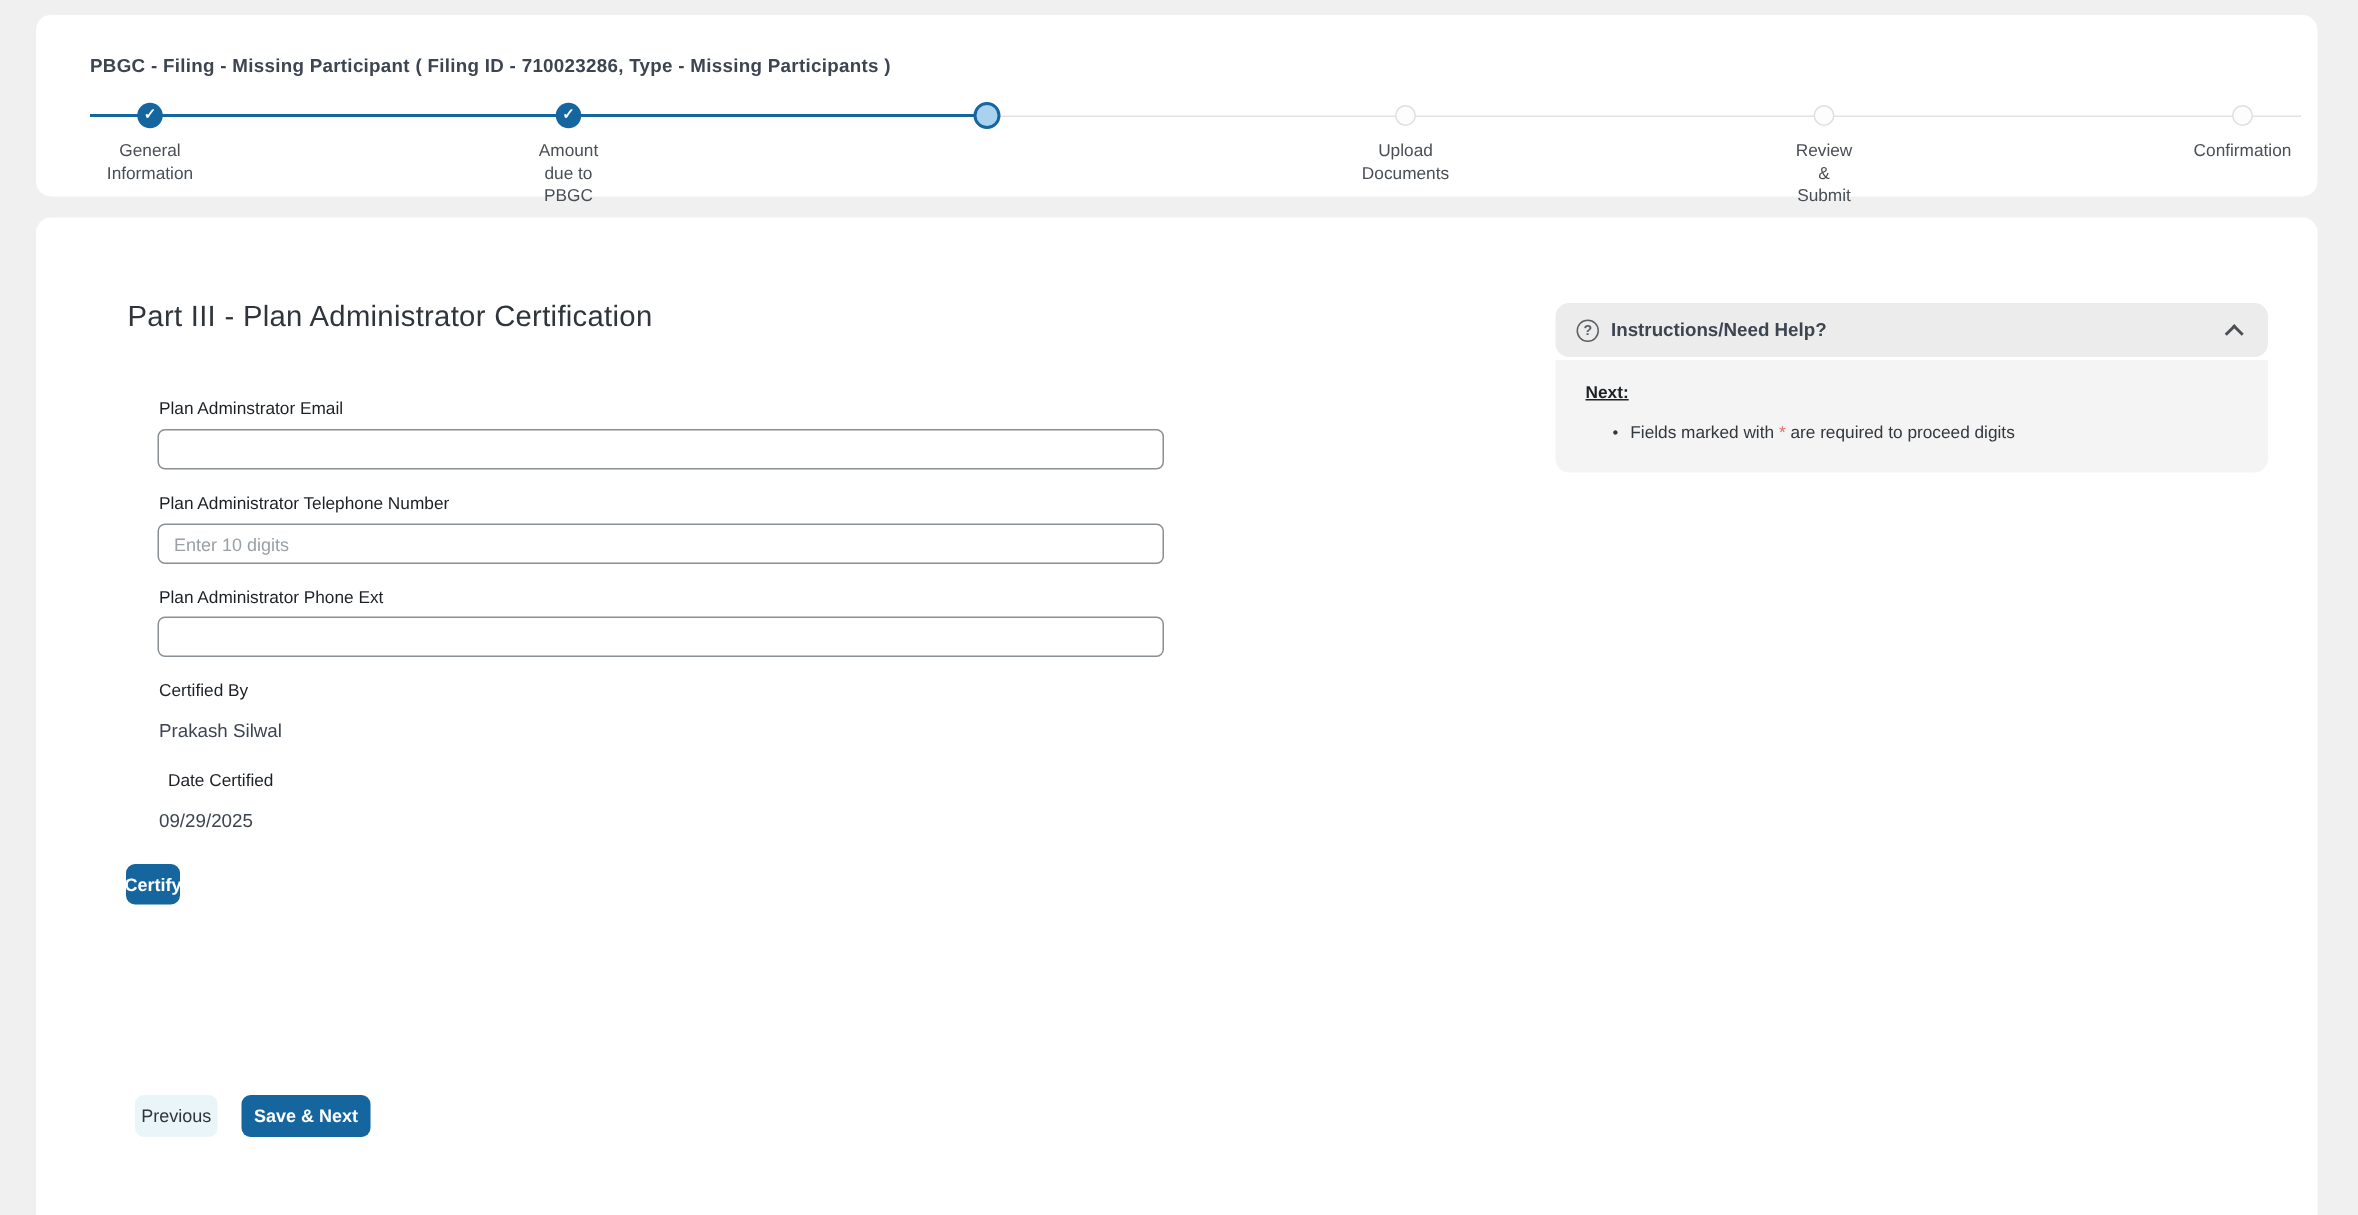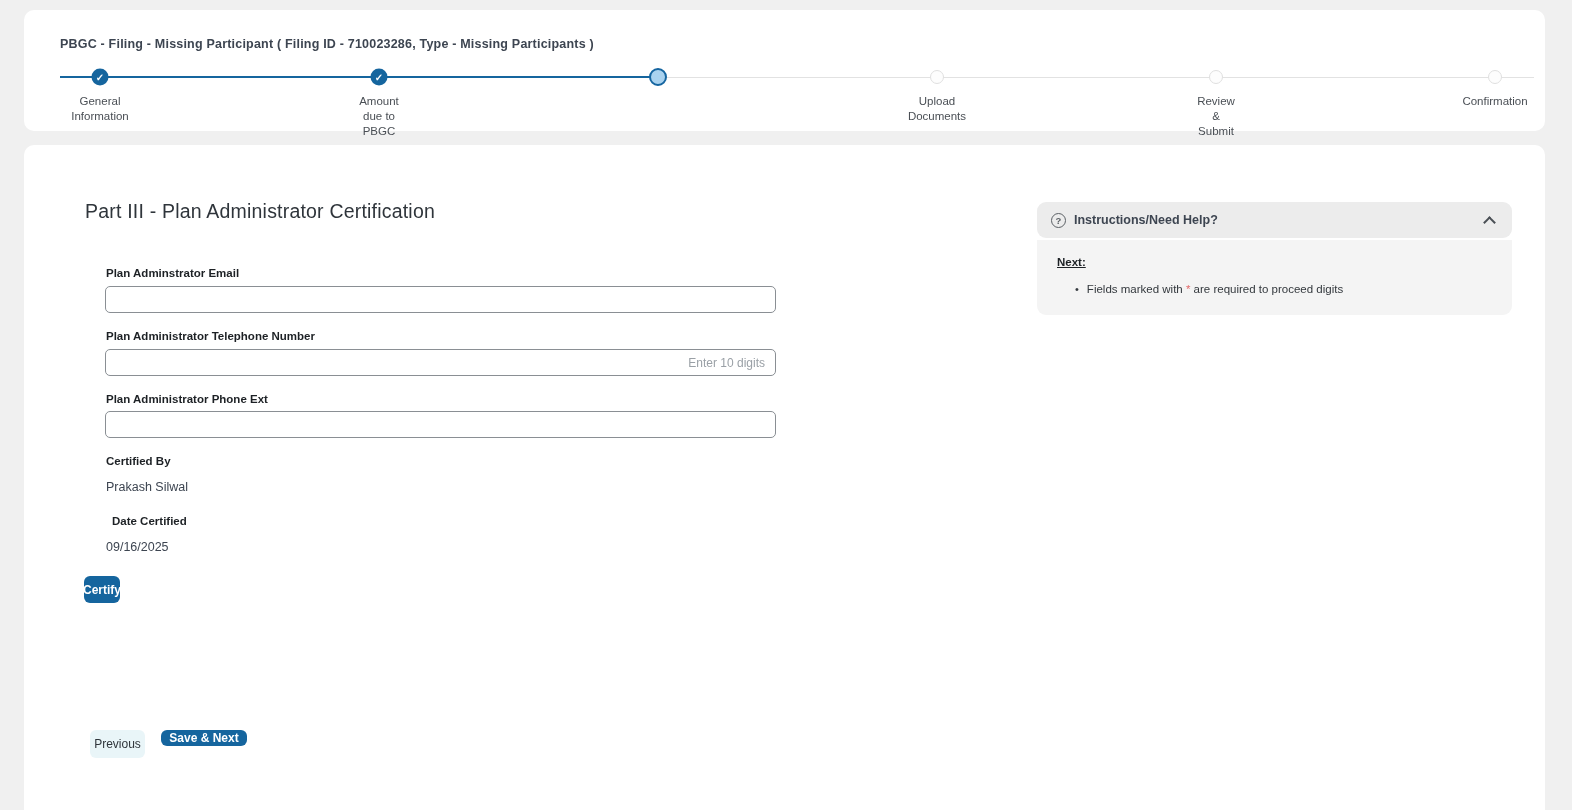--- a/index.html
+++ b/index.html
@@ -49,21 +49,21 @@
     line-height:1.3; white-space:pre-line;
   }
 
   
   .page-heading {
     position:absolute; left:85px; top:200px;
     font-size:19.5px; font-weight:400; color:#2f353b;
     letter-spacing:0.2px;
   }
   .field-label {
-    position:absolute; font-size:11.5px; font-weight:bold; color:#1d2125;
+    position:absolute; font-size:11.5px; font-weight:normal; color:#1d2125;
   }
   .text-input {
     position:absolute; left:105px; width:671px; height:27px;
     border:1px solid #8a8f94; border-radius:5px;
     font-family:"Liberation Sans", sans-serif;
     font-size:12px; color:#333; padding:0 10px;
     background:#ffffff; outline:none;
   }
   .text-input::placeholder { color:#9aa0a6; }
   .readonly-value {
@@ -75,21 +75,21 @@
     font-family:"Liberation Sans", sans-serif;
     font-size:12px; cursor:pointer;
     display:flex; align-items:center; justify-content:center;
   }
   .btn-primary { background:#15659e; color:#ffffff; font-weight:bold; }
   .btn-certify { left:84px; top:576px; width:36px; height:27px; }
   .btn-previous {
     left:90px; top:730px; width:55px; height:28px;
     background:#e9f5f8; color:#2f353b; font-weight:400;
   }
-  .btn-savenext { left:161px; top:730px; width:86px; height:16px; }
+  .btn-savenext { left:161px; top:730px; width:86px; height:28px; }
 
   
   .help-panel {
     position:absolute; left:1037px; top:202px; width:475px;
   }
   .help-header {
     background:#ececec; border-radius:9px;
     height:36px; display:flex; align-items:center;
     padding:0 14px; position:relative;
   }
@@ -169,30 +169,30 @@
 </div>
 
 <div class="card main-card"></div>
 
 <h1 class="page-heading">Part III - Plan Administrator Certification</h1>
 
 <div class="field-label" style="left:106px; top:267px;">Plan Adminstrator Email</div>
 <input class="text-input" style="top: 286px;" type="text" placeholder="">
 
 <div class="field-label" style="left:106px; top:330px;">Plan Administrator Telephone Number</div>
-<input class="text-input" style="top: 349px; text-align: right;" type="text" placeholder="Enter 10 digits">
+<input class="text-input" style="top: 349px;" type="text" placeholder="Enter 10 digits">
 
 <div class="field-label" style="left:106px; top:393px;">Plan Administrator Phone Ext</div>
 <input class="text-input" style="top: 411px;" type="text" placeholder="">
 
 <div class="field-label" style="left:106px; top:455px;">Certified By</div>
 <div class="readonly-value" style="top:480px;">Prakash Silwal</div>
 
 <div class="field-label" style="left:112px; top:515px;">Date Certified</div>
-<div class="readonly-value" style="top:540px;">09/16/2025</div>
+<div class="readonly-value" style="top:540px;">09/29/2025</div>
 
 <button class="btn btn-primary btn-certify">Certify</button>
 
 <div class="help-panel">
   <div class="help-header">
     <span class="q-icon">?</span>
     <span class="help-title">Instructions/Need Help?</span>
     <span class="chevron-up"></span>
   </div>
   <div class="help-body">

